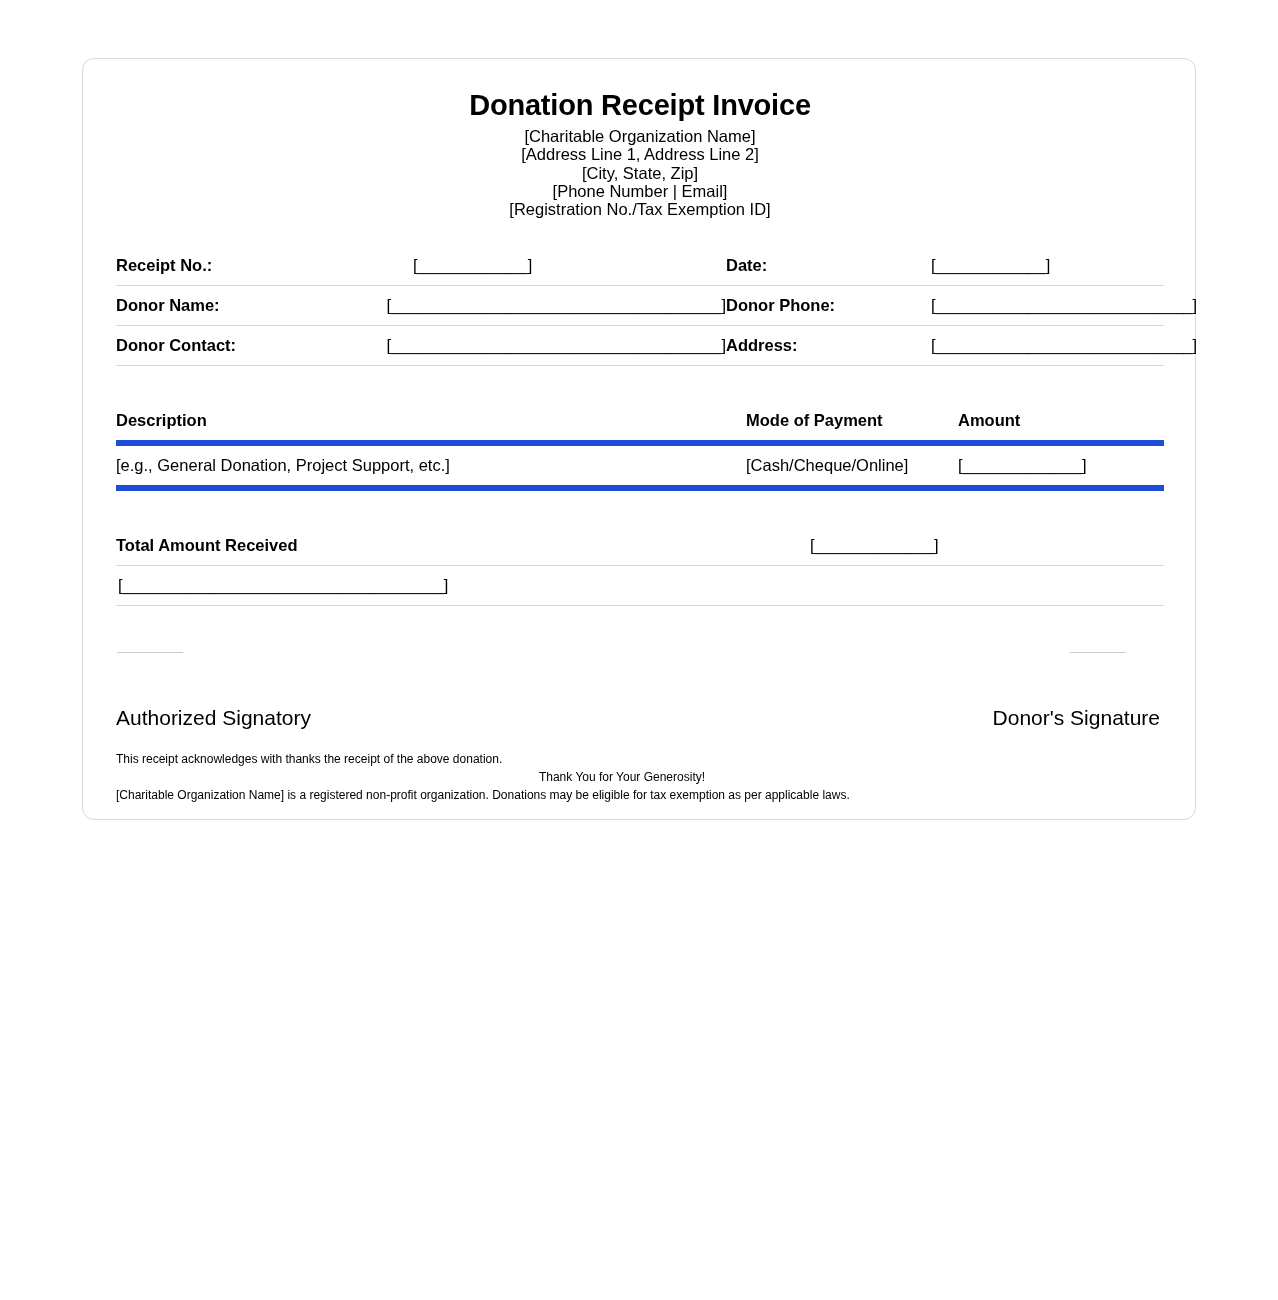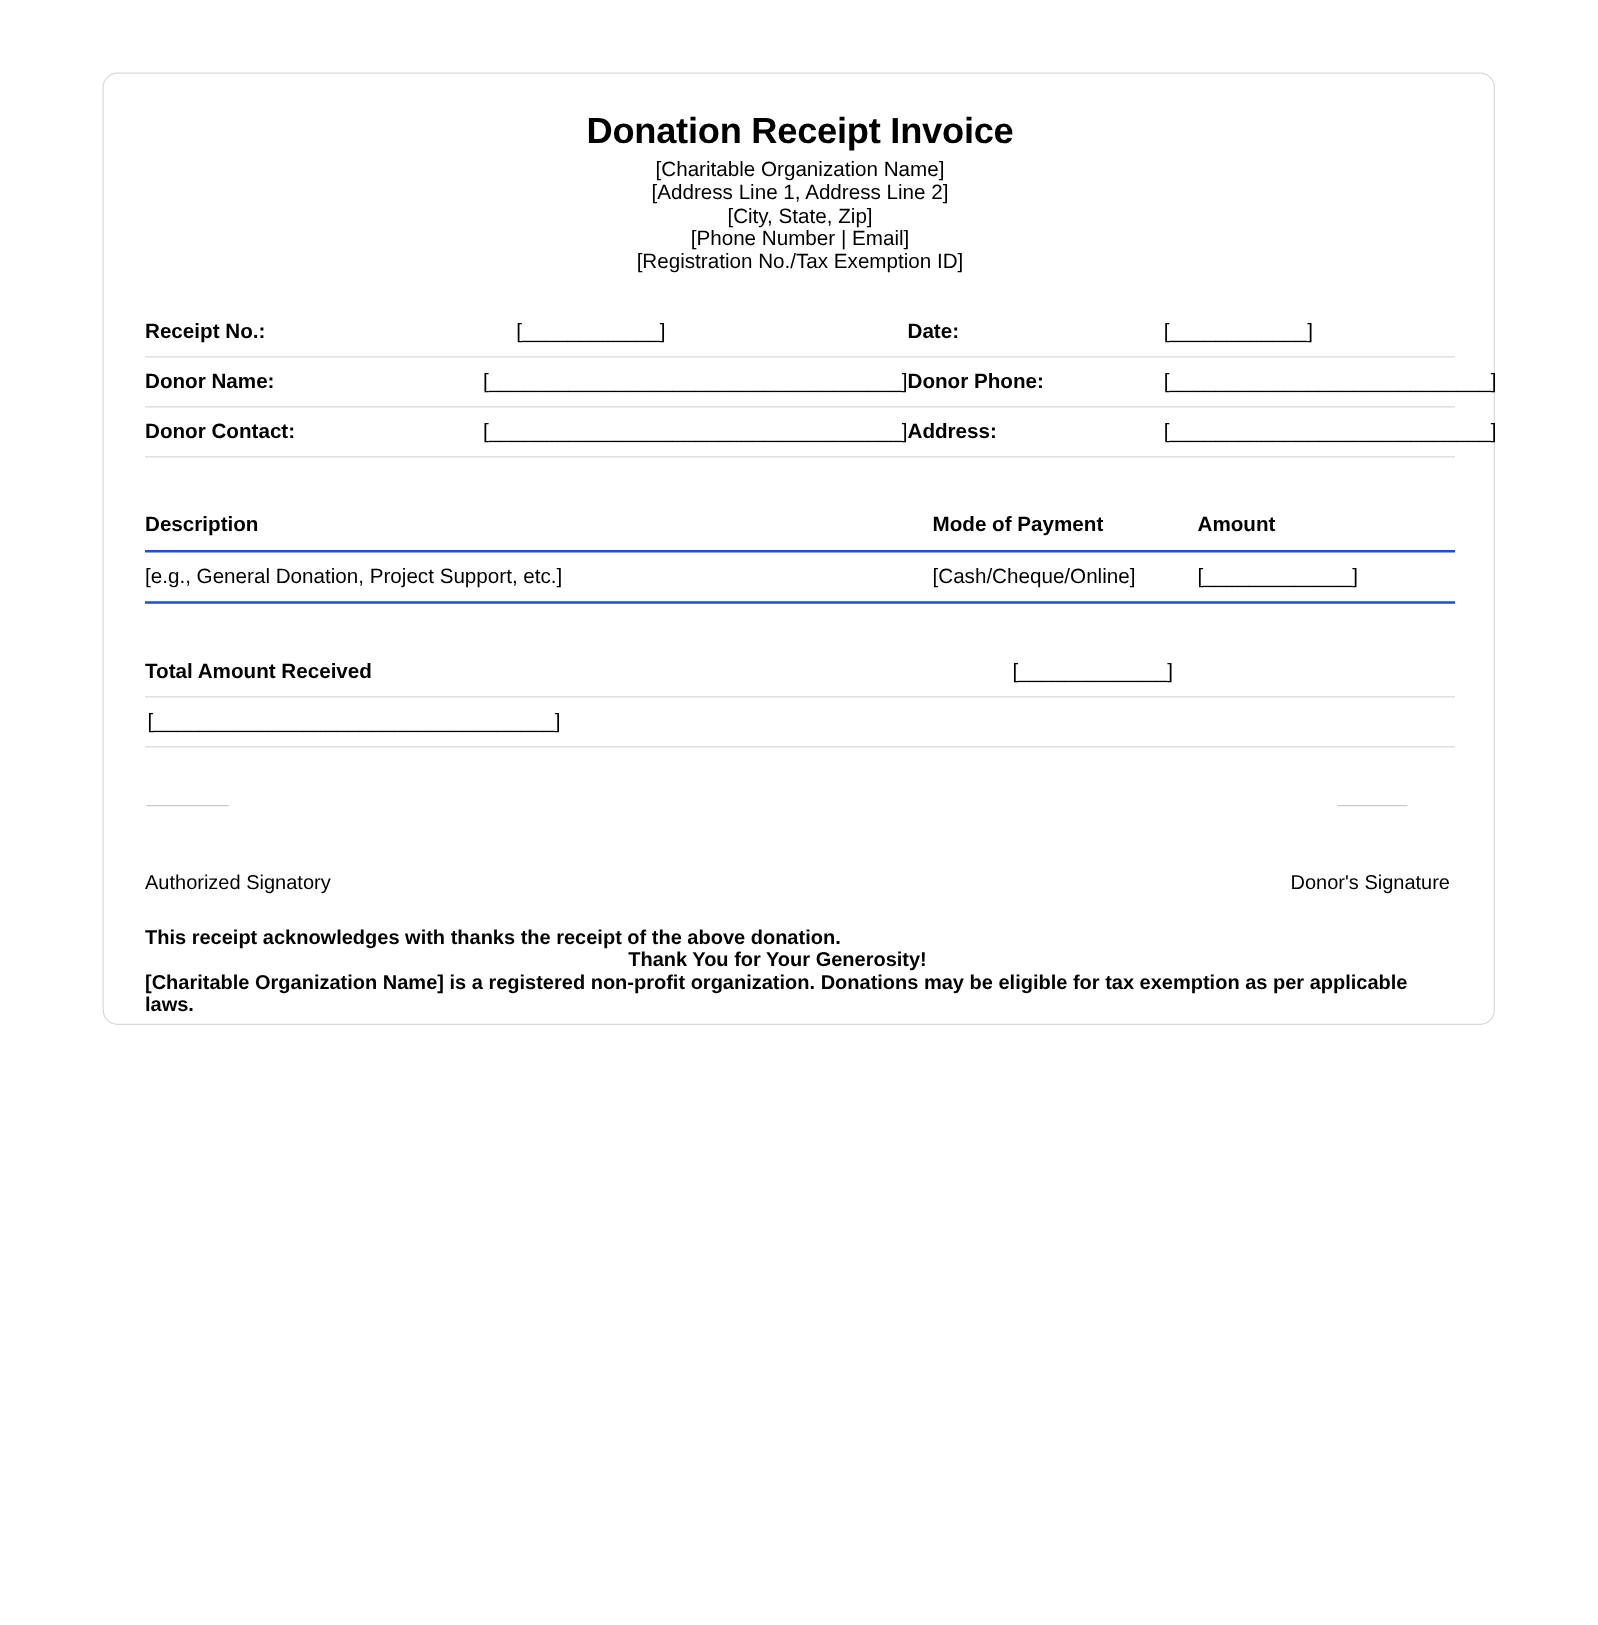--- a/index.html
+++ b/index.html
@@ -94,21 +94,21 @@
   }
 
   
   .table-block {
     margin-top: 35px;
   }
   .t-row {
     display: flex;
     align-items: center;
     height: 39px;
-    border-bottom: 2px solid #1d4ed8;
+    border-bottom: 6px solid #1d4ed8;
   }
   .t-row .c-desc { width: 630px; }
   .t-row .c-mode { width: 212px; }
   .t-row .c-amt  { flex: 1; }
 
   .t-head .c-desc,
   .t-head .c-mode,
   .t-head .c-amt {
     font-size: 16.5px;
     font-weight: bold;
@@ -155,35 +155,35 @@
     top: 0;
     height: 0;
     border-top: 1px solid #c9c9c9;
   }
   .sig-rule.left  { left: 1px;   width: 66px; }
   .sig-rule.right { right: 38px; width: 56px; }
 
   .sig-label {
     position: absolute;
     top: 54px;
-    font-size: 16px;
+    font-size: 21px;
     font-weight: normal;
     white-space: nowrap;
   }
   .sig-label.left  { left: 0; }
   .sig-label.right { right: 4px; }
 
   
   .footer-block {
     margin-top: 0px;
   }
   .footer-line {
-    font-size: 16px;
+    font-size: 12px;
     line-height: 18px;
-    font-weight: bold;
+    font-weight: normal;
   }
   .footer-line.center {
     text-align: center;
     padding-right: 36px;
   }
 </style>
 </head>
 <body>
 
 <div class="page">

